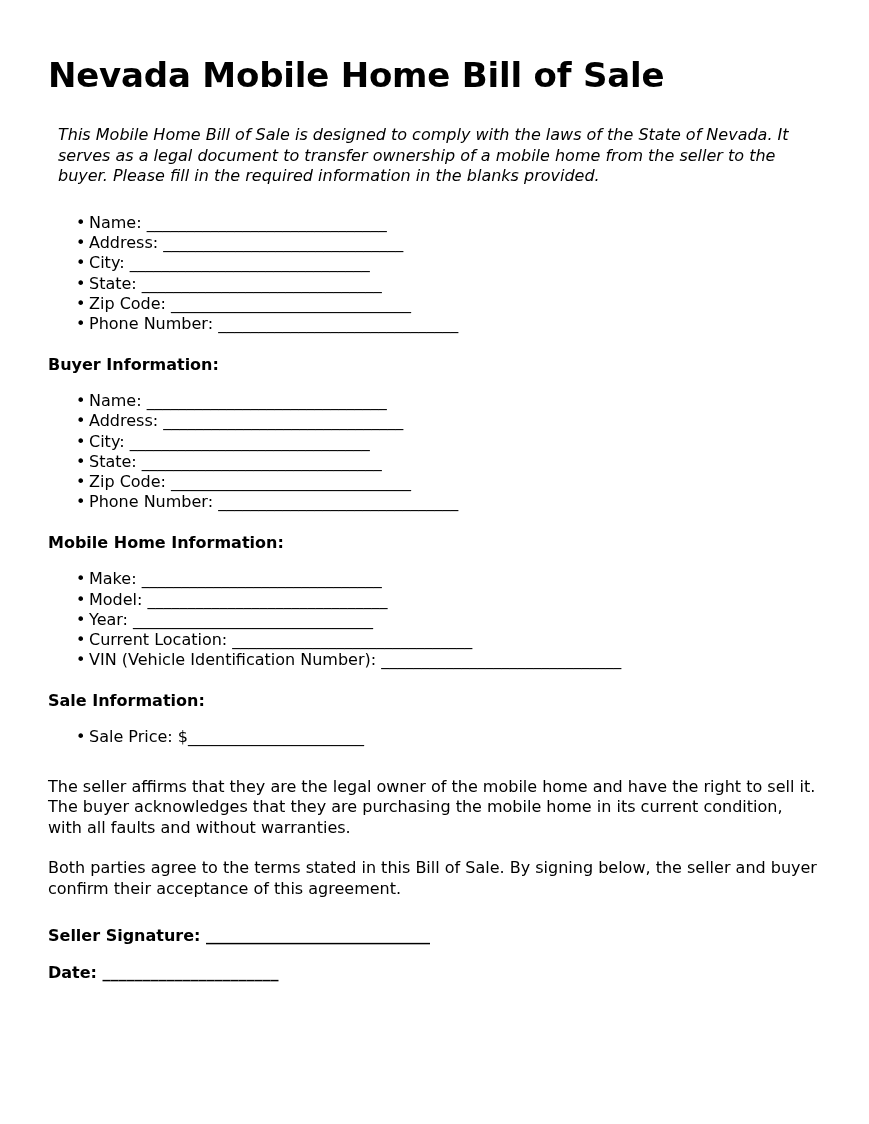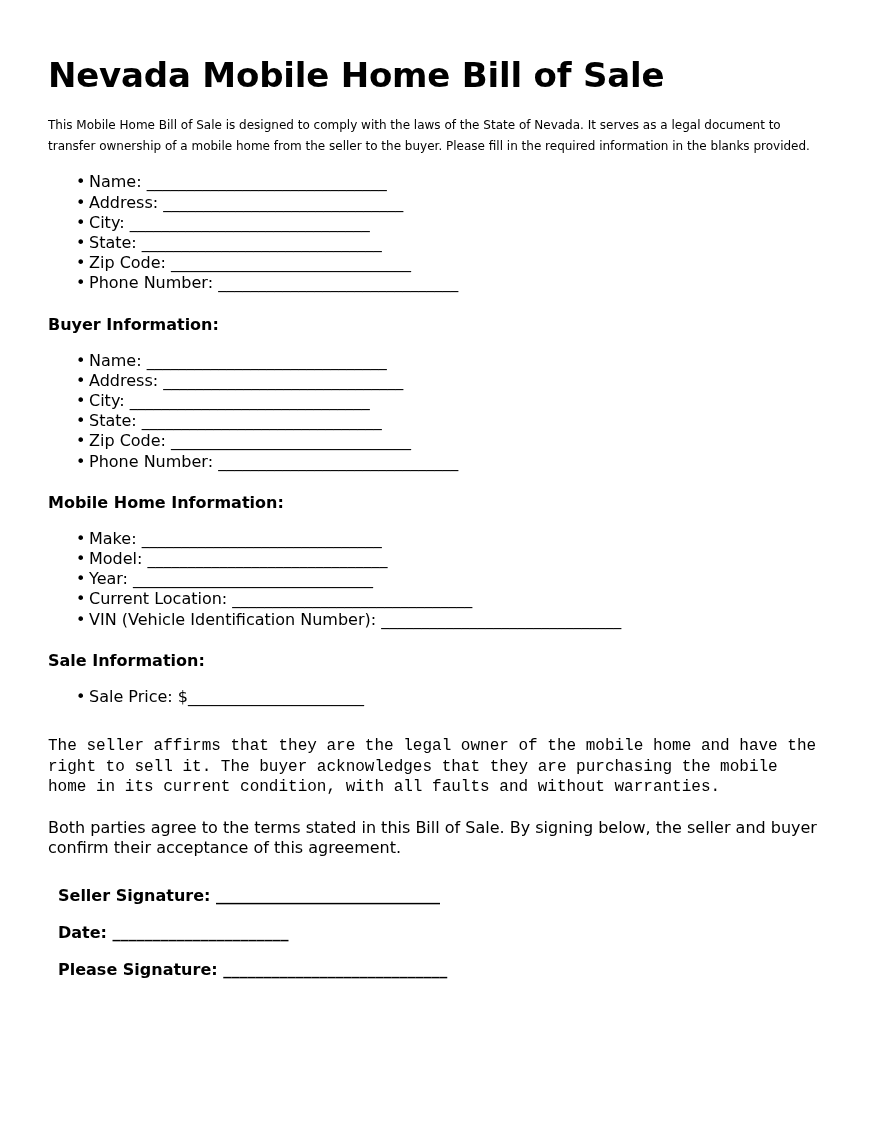--- a/index.html
+++ b/index.html
@@ -30,25 +30,26 @@
   .doc-title {
     font-size: 34px;
     font-weight: bold;
     letter-spacing: -0.2px;
     line-height: 1.1;
     margin: 0;
     padding-top: 57px;
   }
 
   .intro {
-    font-size: 12px;
+    font-size: 16px;
     line-height: 20.5px;
-    margin: 0;
+    margin: 10px;
     padding-top: 21px;
     width: 772px;
+    font-style: italic;
   }
 
   .section-heading {
     font-size: 16px;
     font-weight: bold;
     line-height: 20px;
     margin: 0;
     padding-top: 21px;
   }
 
@@ -78,36 +79,34 @@
   }
 
   .para {
     font-size: 16px;
     line-height: 20.5px;
     margin: 0;
     width: 772px;
   }
   .para.first-closing {
     padding-top: 29px;
-    font-family: Liberation Mono, monospace;
   }
   .para.second-closing {
     padding-top: 20px;
   }
 
   .sign-block {
     padding-top: 27px;
   }
   .sign-line {
     font-size: 16px;
     font-weight: bold;
     line-height: 20px;
     padding-bottom: 17px;
     white-space: nowrap;
-    margin-left: 10px;
   }
 
   .watermark {
     position: absolute;
     left: 29px;
     top: 1061px;
     font-family: "DejaVu Sans Mono", monospace;
     font-size: 37px;
     line-height: 1;
     color: #7f1d1d;

